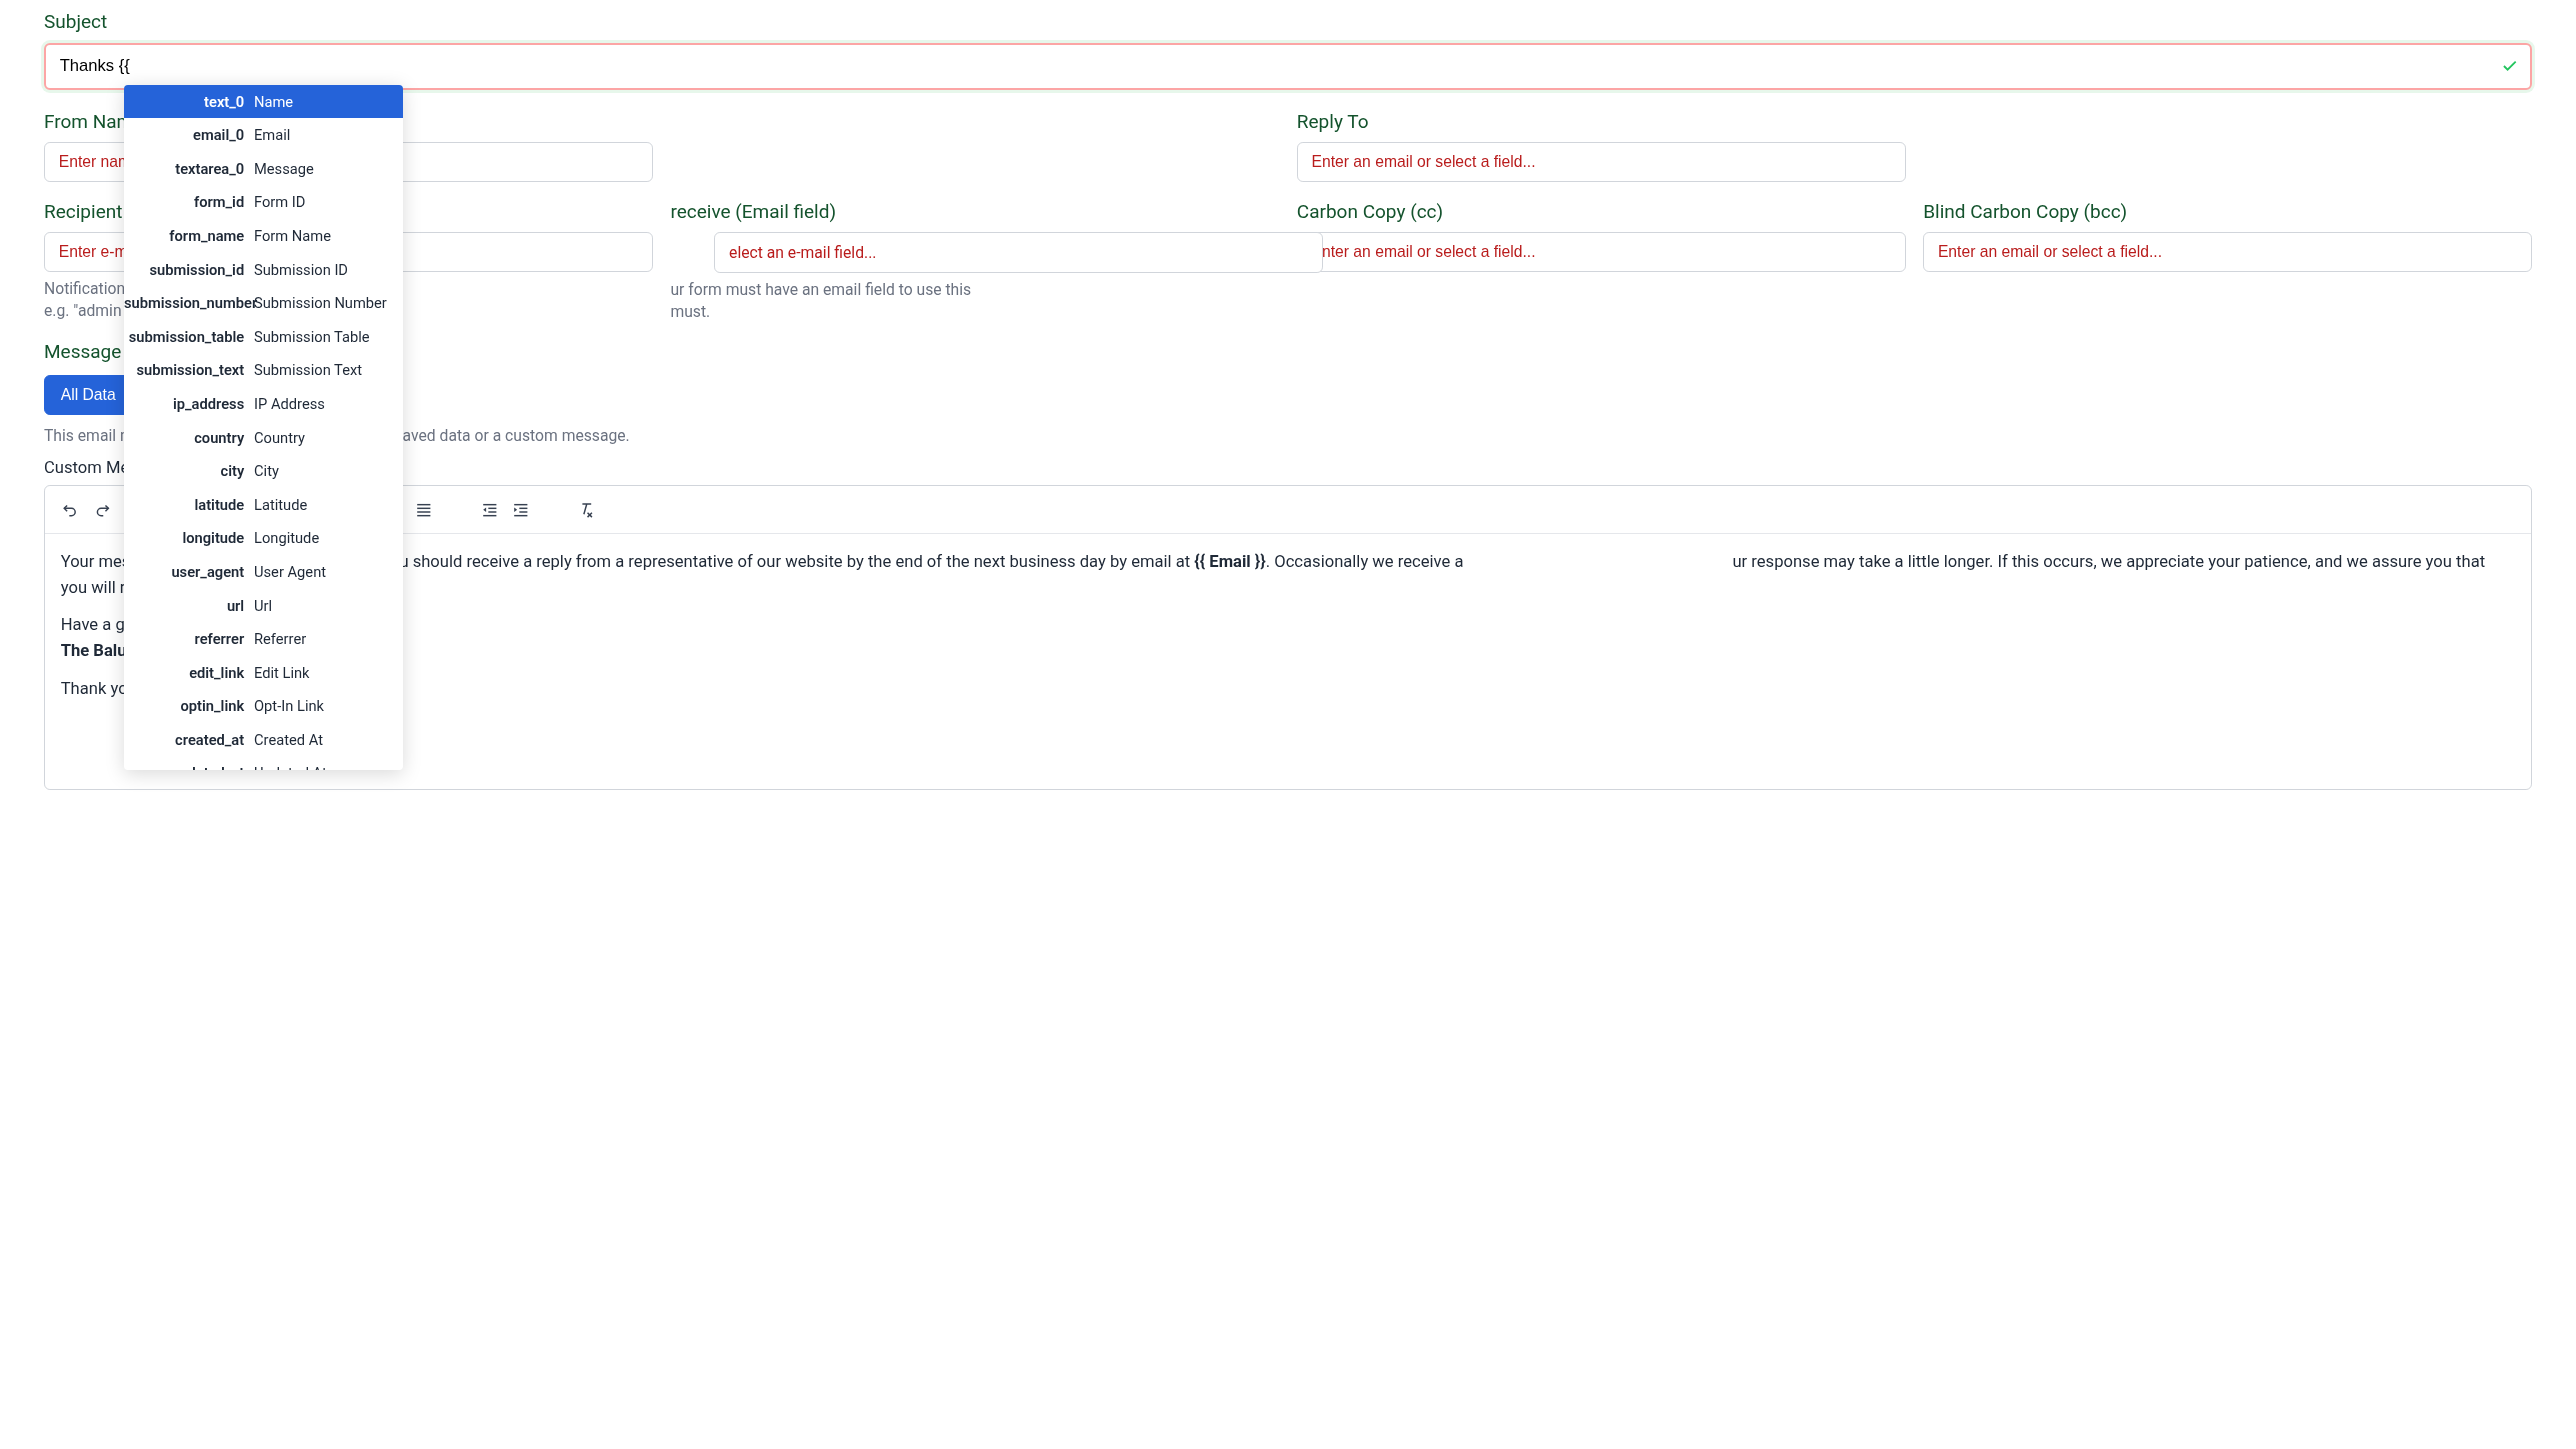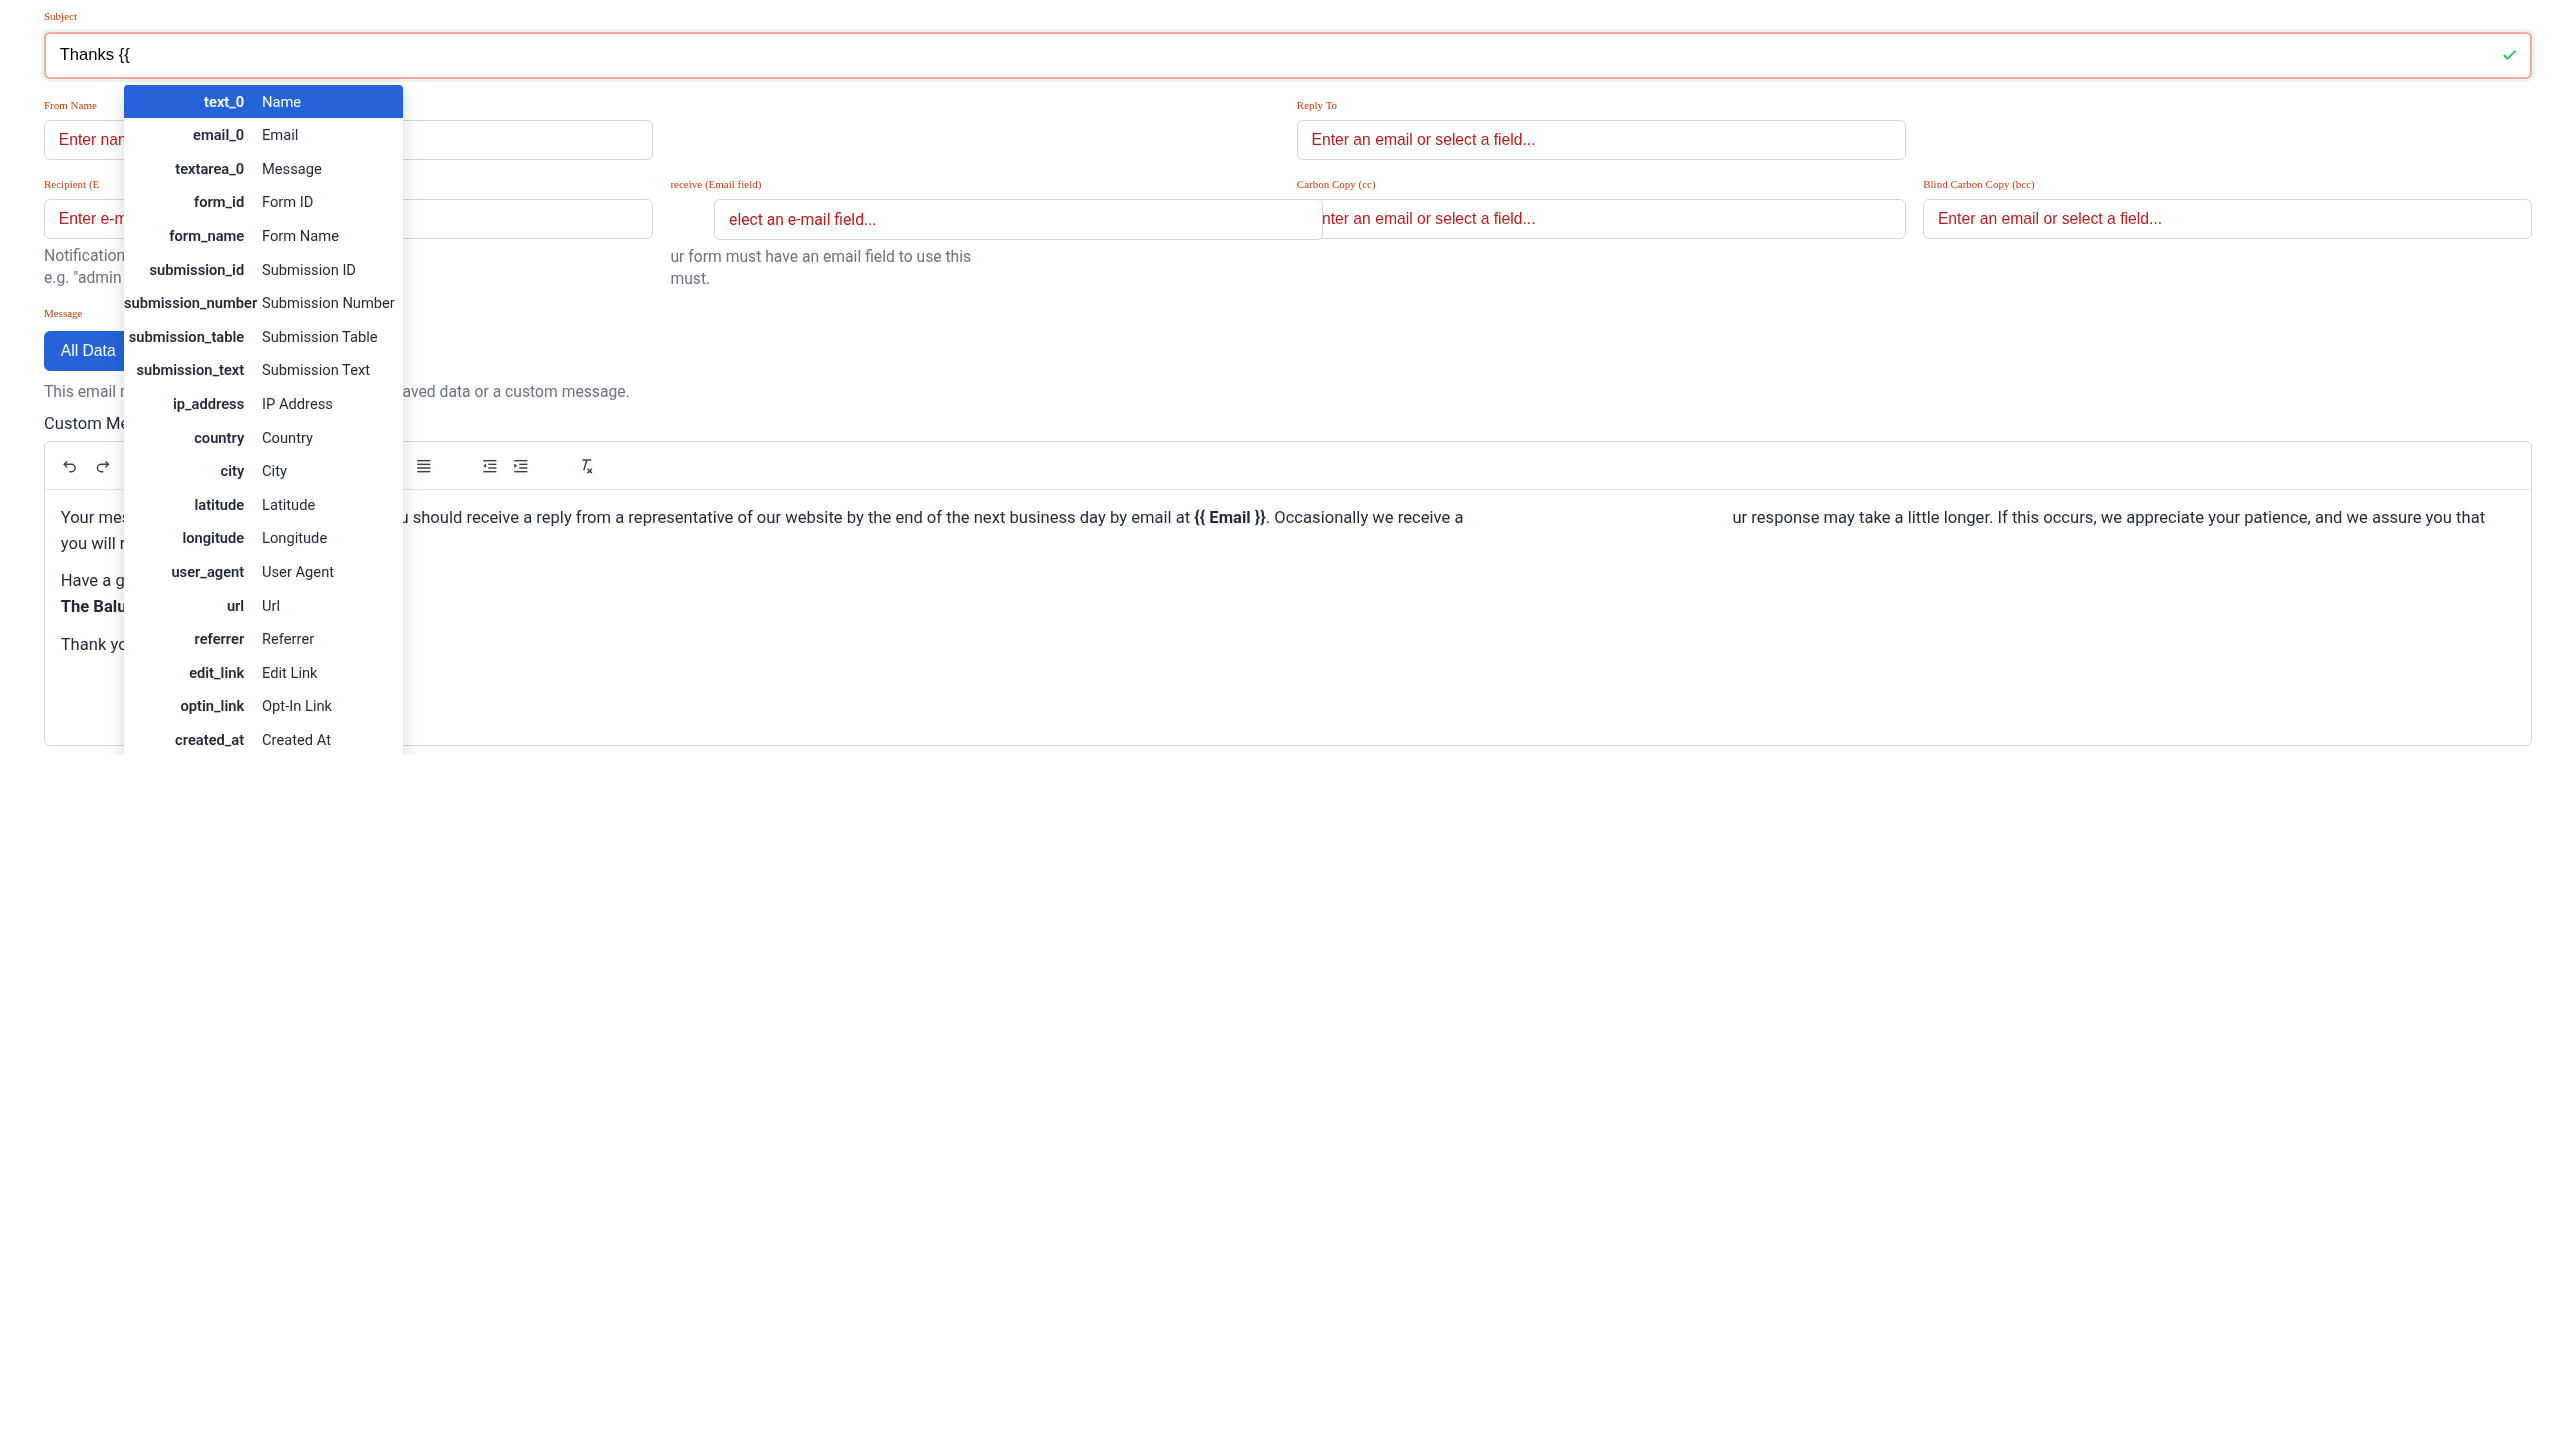--- a/index.html
+++ b/index.html
@@ -1,23 +1,23 @@
 <!DOCTYPE html>
 <html><head>
 <meta charset="utf-8">
 <style>
 * { box-sizing: border-box; margin: 0; padding: 0; }
 body { font-family: -apple-system, BlinkMacSystemFont, "Segoe UI", Roboto, sans-serif; font-size: 14.7px; color: #1f2937; background: #fff; padding: 9.8px 44px; }
 .container { position: relative; }
-.field-label { font-size: 11px; color: #c2410c; margin-bottom: 9.8px; display: block; font-family: Liberation Serif, serif; }
+.field-label { font-size: 19px; color: #14532d; margin-bottom: 9.8px; display: block; }
 .subject-wrap { position: relative; margin-bottom: 19.6px; }
 .subject-input { width: 100%; padding: 11.7px 39px 11.7px 13.7px; font-size: 16.6px; border: 2px solid #fca5a5; border-radius: 5.9px; outline: none; box-shadow: 0 0 0 2.9px rgba(92,201,122,0.15); }
 .check-icon { position: absolute; right: 13.7px; top: 50%; transform: translateY(-50%); color: #22c55e; }
 .autocomplete { position: absolute; top: 75px; left: 80px; width: 279px; background: #fff; box-shadow: 0 3.9px 19.6px rgba(0,0,0,0.15); border-radius: 3.9px; z-index: 100; max-height: 685px; overflow: hidden; }
-.ac-item { display: flex; align-items: center; padding: 7.8px 0; font-size: 14.7px; cursor: pointer; gap: 8px; }
+.ac-item { display: flex; align-items: center; padding: 7.8px 0; font-size: 14.7px; cursor: pointer; }
 .ac-item.selected { background: #2563d9; color: #fff; }
 .ac-key { width: 130px; text-align: right; padding-right: 9.8px; font-weight: 600; }
 .ac-label { flex: 1; padding-left: 0px; }
 .row { display: flex; gap: 17.6px; margin-bottom: 17.6px; }
 .col { flex: 1; min-width: 0; }
 .text-input, .select-input { width: 100%; padding: 9.8px 13.7px; font-size: 15.7px; border: 1px solid #d1d5db; border-radius: 5.9px; color: #6b7280; background: #fff; }
 .text-input::placeholder, .select-input { color: #b91c1c; margin-left: 44px; }
 .select-input { appearance: none; position: relative; }
 .select-wrap { position: relative; }
 .hint { font-size: 15.7px; color: #6b7280; margin-top: 5.9px; line-height: 1.4; }

